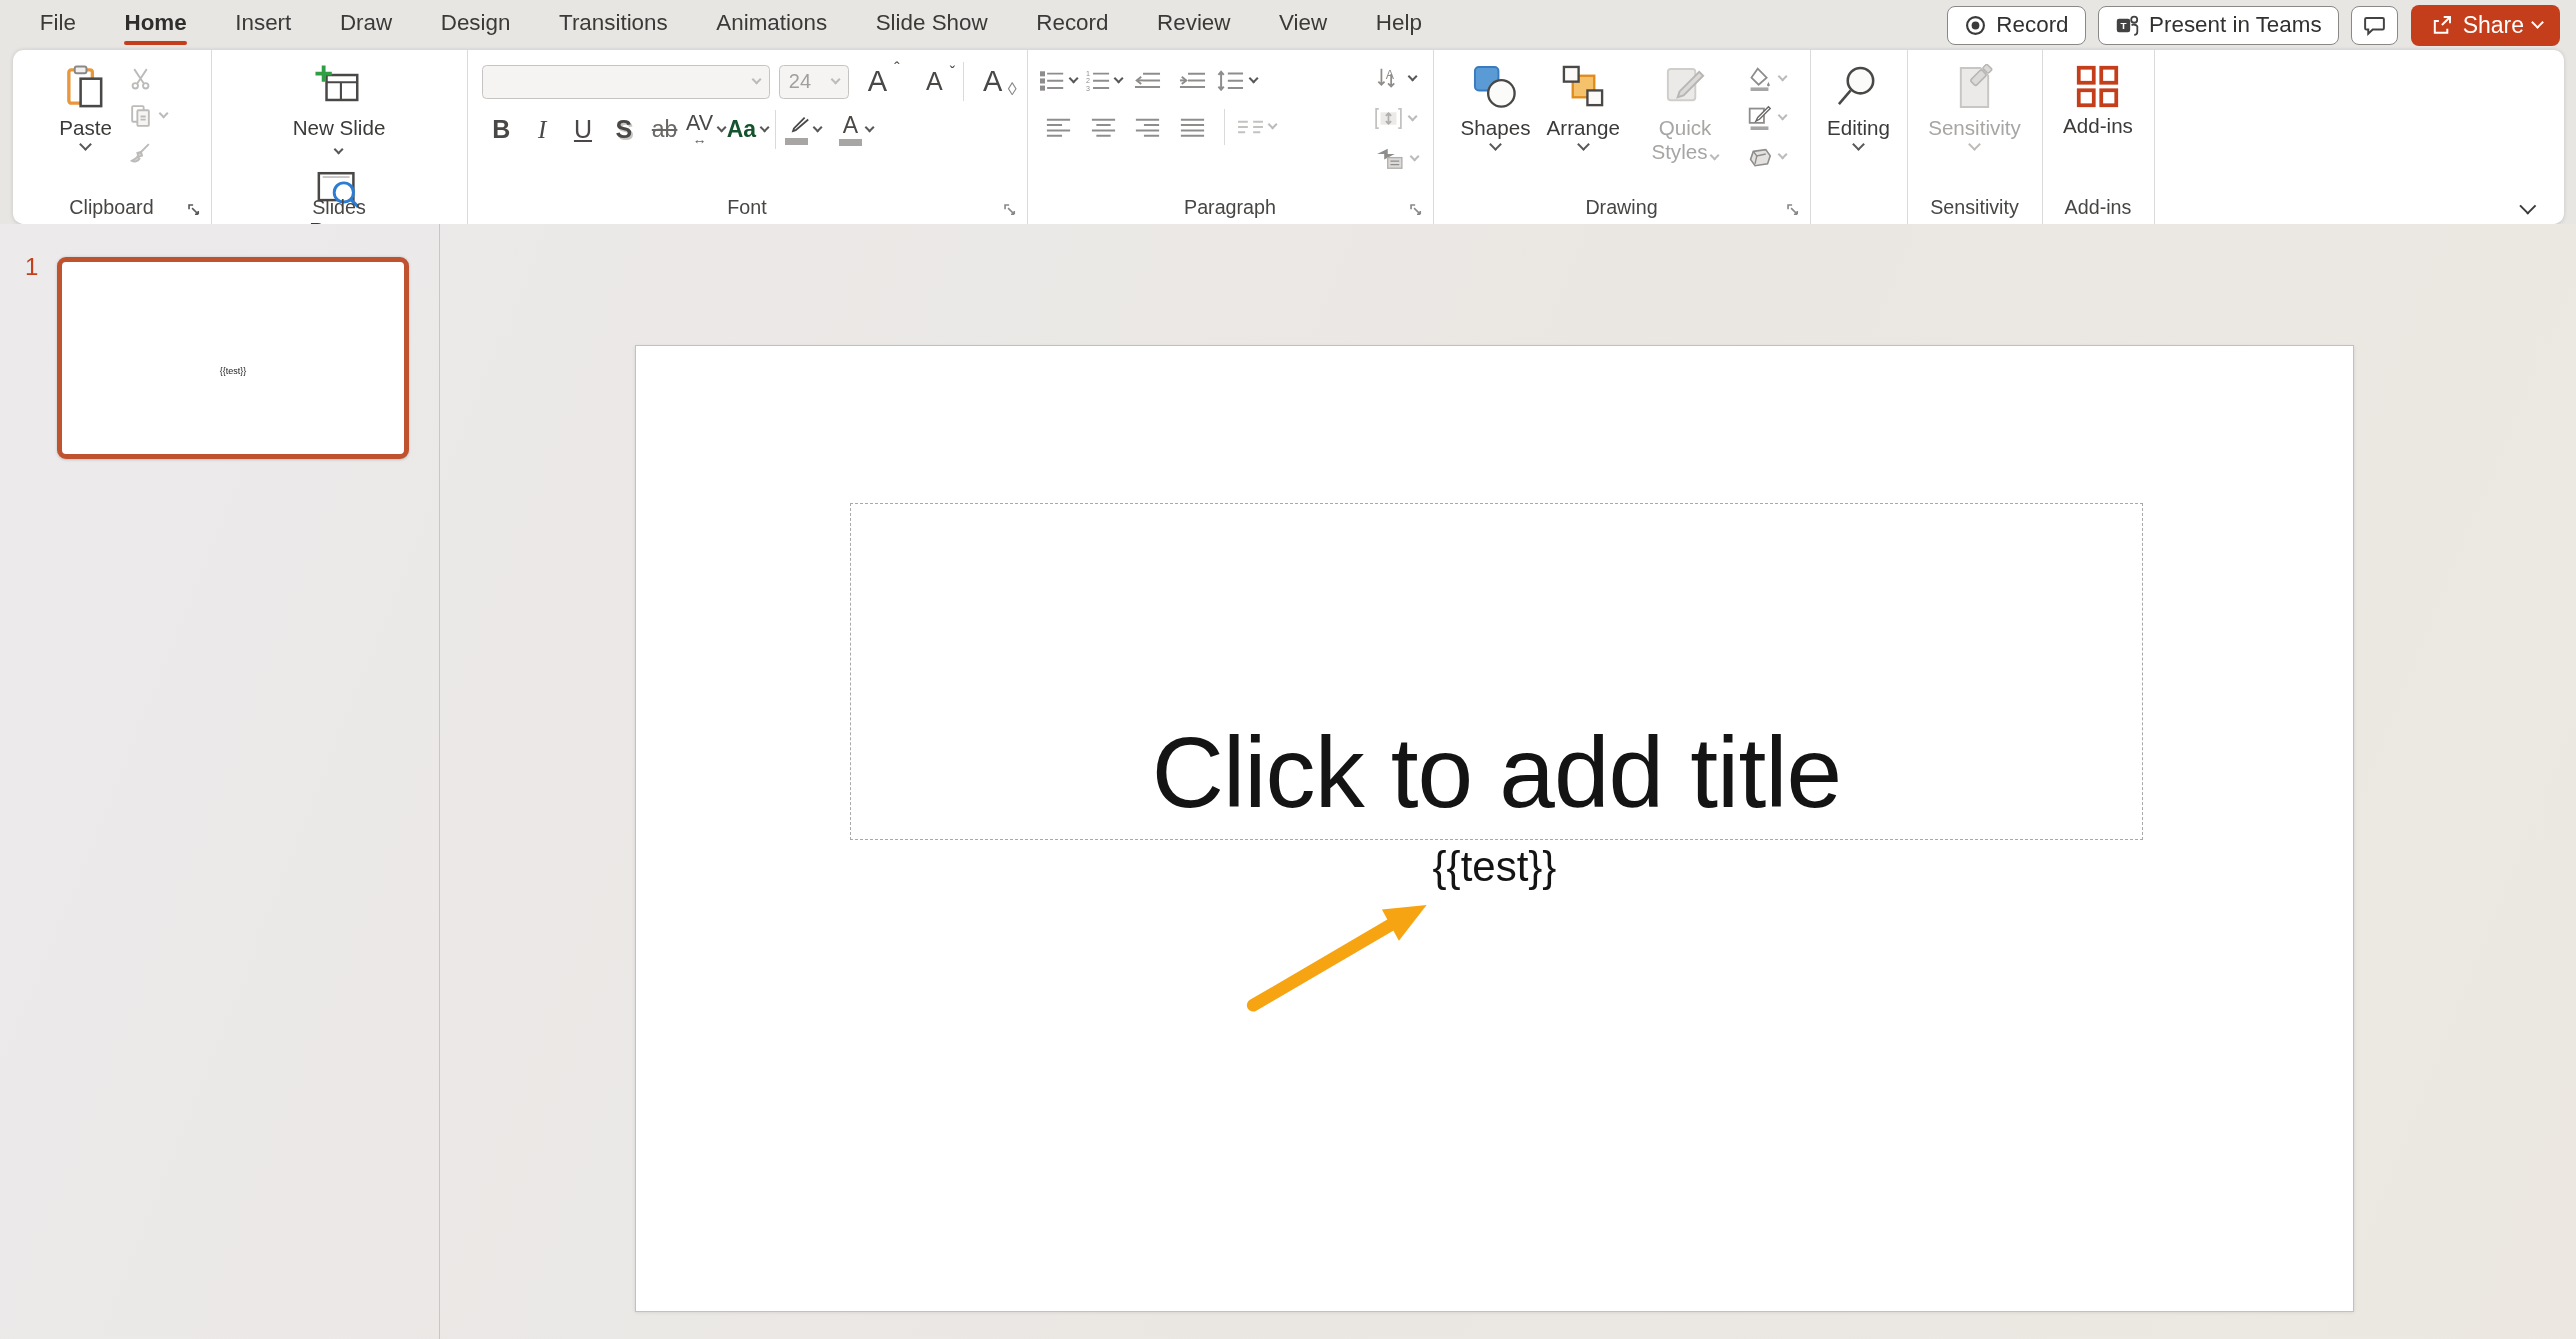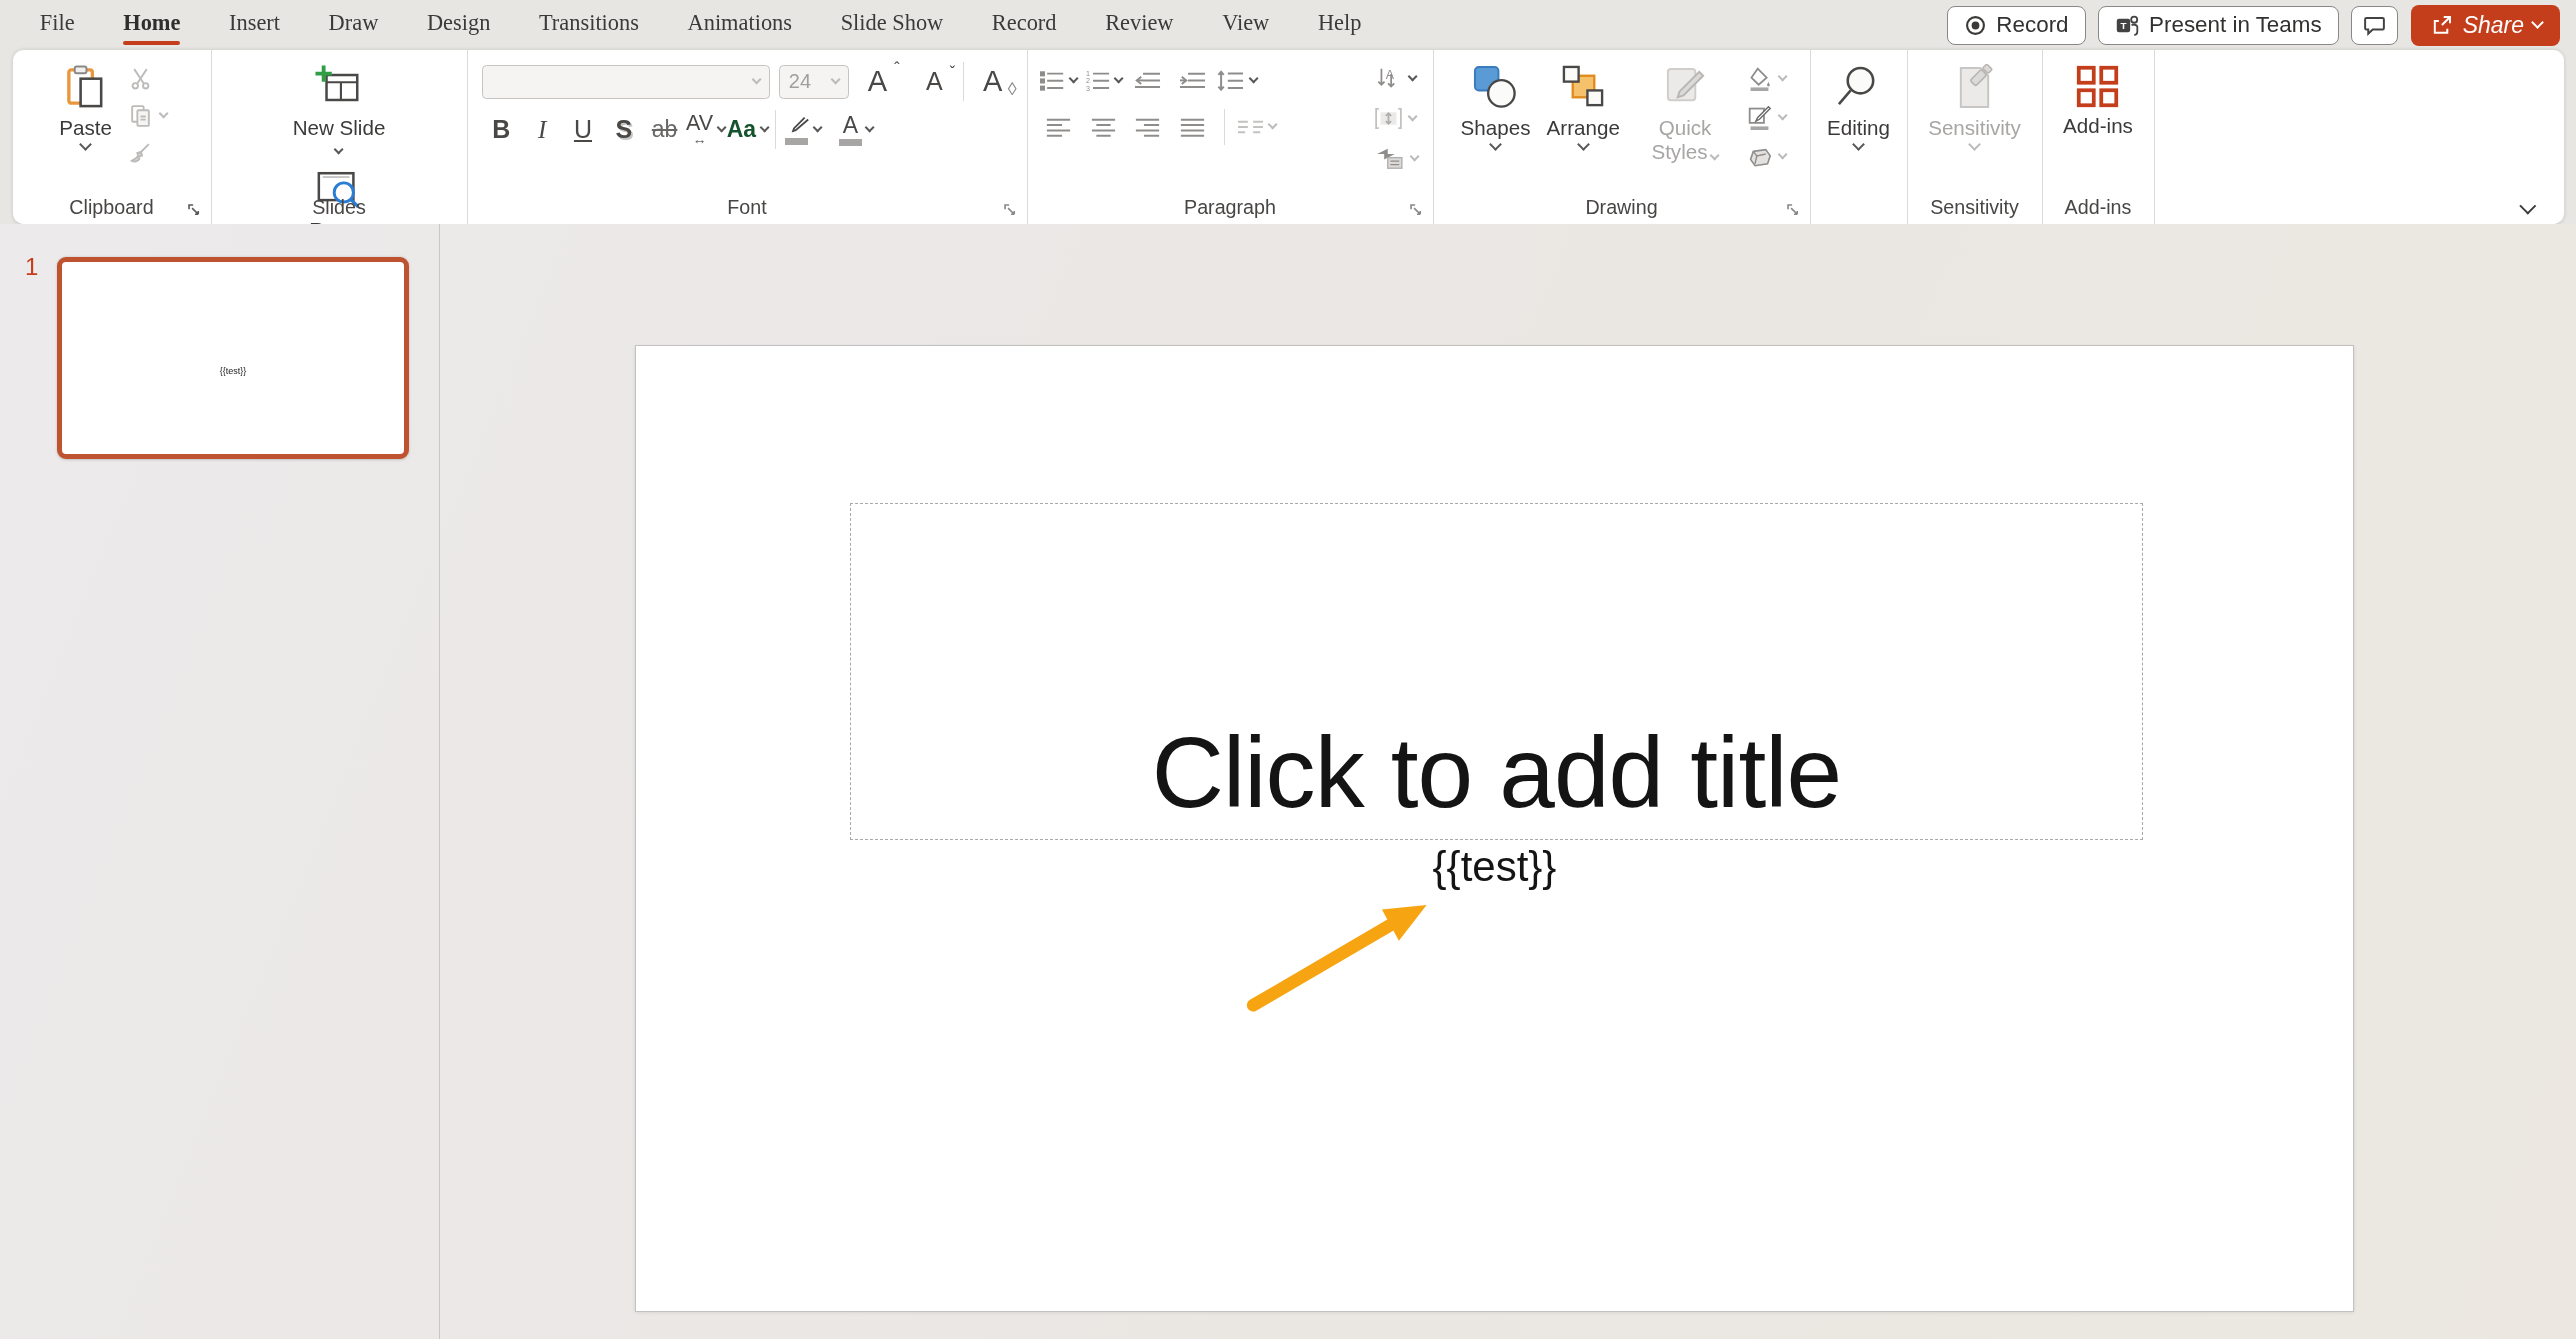--- a/index.html
+++ b/index.html
@@ -2,29 +2,29 @@
 <html style="font-size:14.3px"><head>
 <meta charset="utf-8">
 <style>
   * { margin:0; padding:0; box-sizing:border-box; }
   html,body { width:2576px; height:1340px; overflow:hidden;
     font-family:"Liberation Sans", sans-serif; background:#e8e6e3; color:#3b3a39; }
 
   
   .topbar { height:50px; display:flex; align-items:center; background:#e8e6e3; padding:0 16px 0 38px; }
   .menus { display:flex; align-items:center; gap:45px; font-size:22.4px; color:#3b3a39; }
-  .menu-item { position:relative; cursor:default; padding:3.6px 1.8px 7.2px;font-family:Liberation Serif, serif; }
+  .menu-item { position:relative; cursor:default; padding:3.6px 1.8px 7.2px; }
   .menu-item.active { font-weight:700; color:#2f2e2d; }
   .menu-item.active::after { content:""; position:absolute; left:1.8px; right:1.8px; bottom:-1.8px; height:4.5px; border-radius:2.7px; background:#c43e1c; }
   .top-actions { margin-left:auto; display:flex; align-items:center; gap:12.5px; }
   .tbtn { display:flex; align-items:center; gap:9px; height:39px; padding:0 16px;
     border:1.8px solid #8a8886; border-radius:8px; background:#fff; font-size:22.4px; color:#323130; }
   .tbtn.icon-only { width:47px; justify-content:center; padding:0; }
   .share-btn { display:flex; align-items:center; gap:9px; height:41px; padding:0 18px;
-    border:none; border-radius:8px; background:#c43e1c; color:#fff; font-size:23px;font-style:italic; }
+    border:none; border-radius:8px; background:#c43e1c; color:#fff; font-size:23px; }
   .chev { display:inline-block; width:9px; height:9px; border-right:2.1px solid #5a5857; border-bottom:2.1px solid #5a5857; transform:rotate(45deg); margin-top:-4.5px; }
   .chev.white { border-color:#fff; }
   .chev.dis { border-color:#bdbbb9; }
   .chev.sm { width:7.2px; height:7.2px; }
 
   
   .ribbon { position:relative; margin:0 12.5px; height:174px; background:#fff; border-radius:10.7px;
     box-shadow:0 0.9px 4.5px rgba(0,0,0,.14); display:flex; align-items:stretch; }
   .group { position:relative; border-right:1.3px solid #dcdad8; padding:10.7px 5.4px 30px; display:flex; justify-content:center; }
   .group:last-child { border-right:none; }

